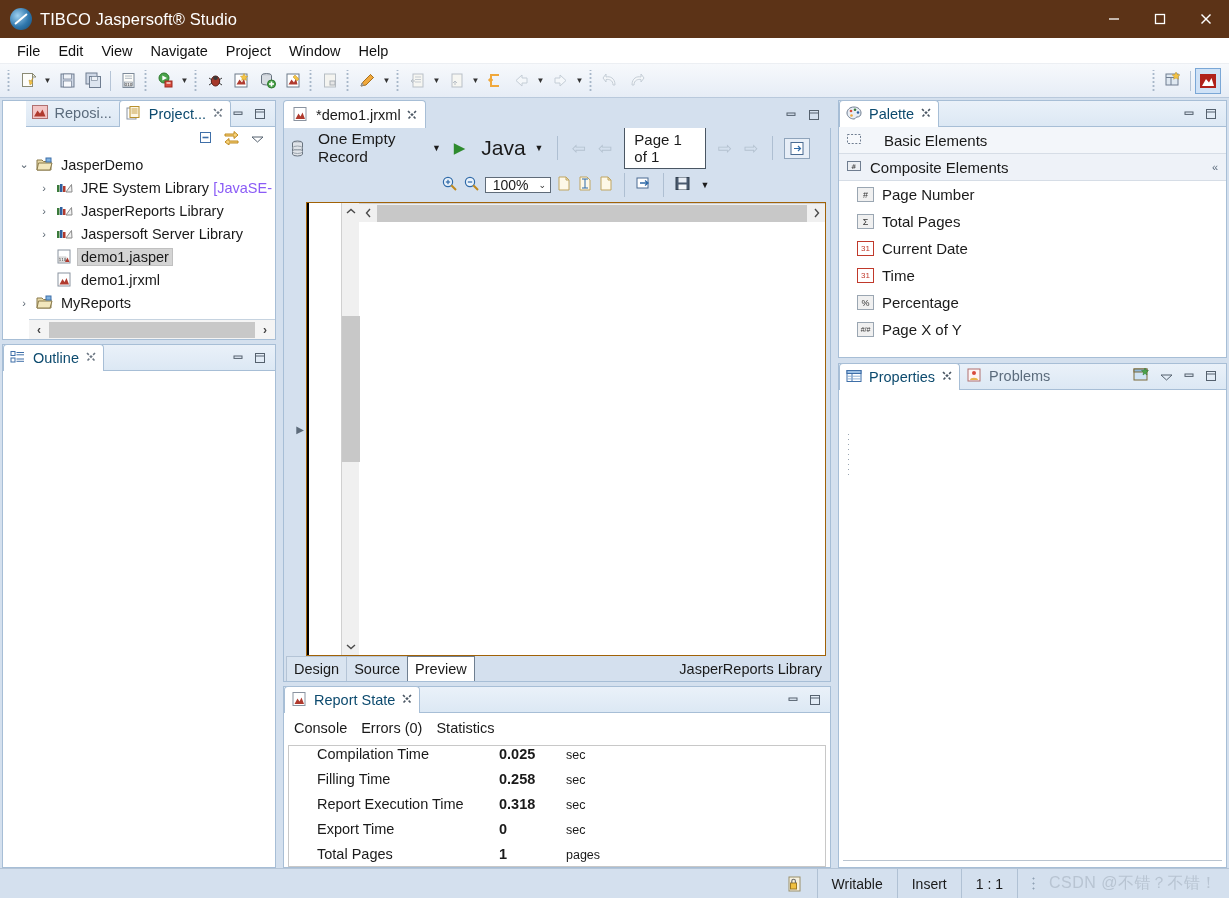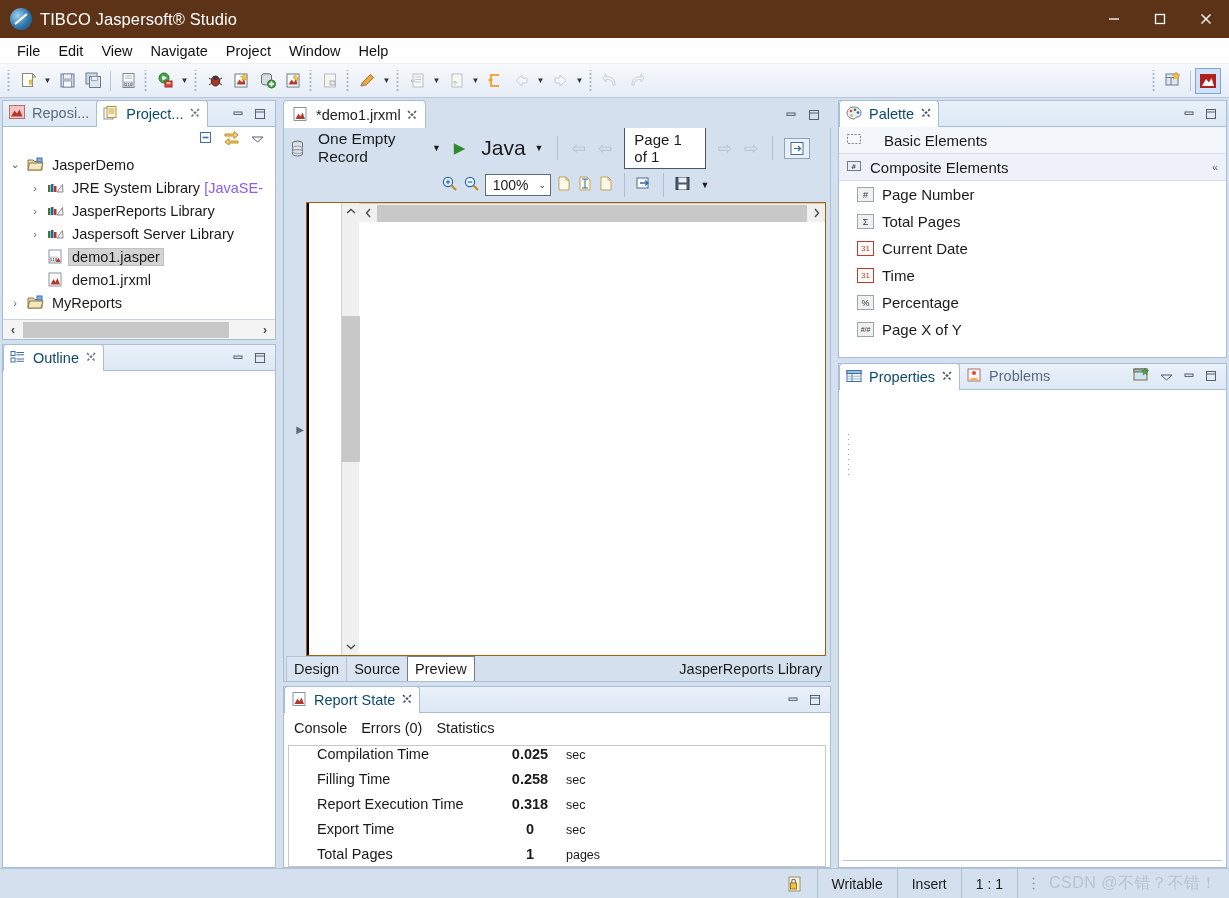--- a/index.html
+++ b/index.html
@@ -192,21 +192,21 @@
 
   
   .left-col {
     width: 274px;
     flex: 0 0 274px;
     display: flex;
     flex-direction: column;
     gap: 4px;
     min-height: 0;
   }
-  .project-view { flex: 0 0 240px; }
+  .project-view { flex: 0 0 240px; align-items: flex-end; }
   .outline-view { flex: 1 1 auto; }
 
   .tree-toolbar {
     height: 24px;
     display: flex;
     align-items: center;
     justify-content: flex-end;
     gap: 10px;
     padding-right: 10px;
     background: #fff;
@@ -321,21 +321,21 @@
     border: 1px solid #4a5663;
     background: #fff;
     padding: 3px 9px;
     font-size: 15px;
     margin: 0 3px;
   }
   .vsep { width: 1px; height: 24px; background: #aebfd2; margin: 0 5px; }
   .zoom-combo {
     border: 1px solid #5f6b78;
     background: #fff;
-    height: 22px;
+    height: 16px;
     display: flex; align-items: center;
     padding: 0 4px 0 7px;
     font-size: 14px;
     gap: 10px;
     text-align: center;
   }
   .zoom-combo .cv { font-size: 9px; color: #333; }
 
   .canvas-area {
     flex: 1 1 auto;
@@ -459,21 +459,21 @@
     background: #fff;
   }
   .stat-row {
     display: flex;
     align-items: baseline;
     height: 25px;
     padding-left: 28px;
     font-size: 14.5px;
   }
   .stat-row .k { width: 182px; }
-  .stat-row .v { width: 62px; text-align: center; font-weight: bold; }
+  .stat-row .v { width: 62px; text-align: left; font-weight: bold; }
   .stat-row .u { padding-left: 5px; font-size: 12.5px; }
 
   
   .right-col {
     width: 389px;
     flex: 0 0 389px;
     display: flex;
     flex-direction: column;
     gap: 5px;
     min-height: 0;

